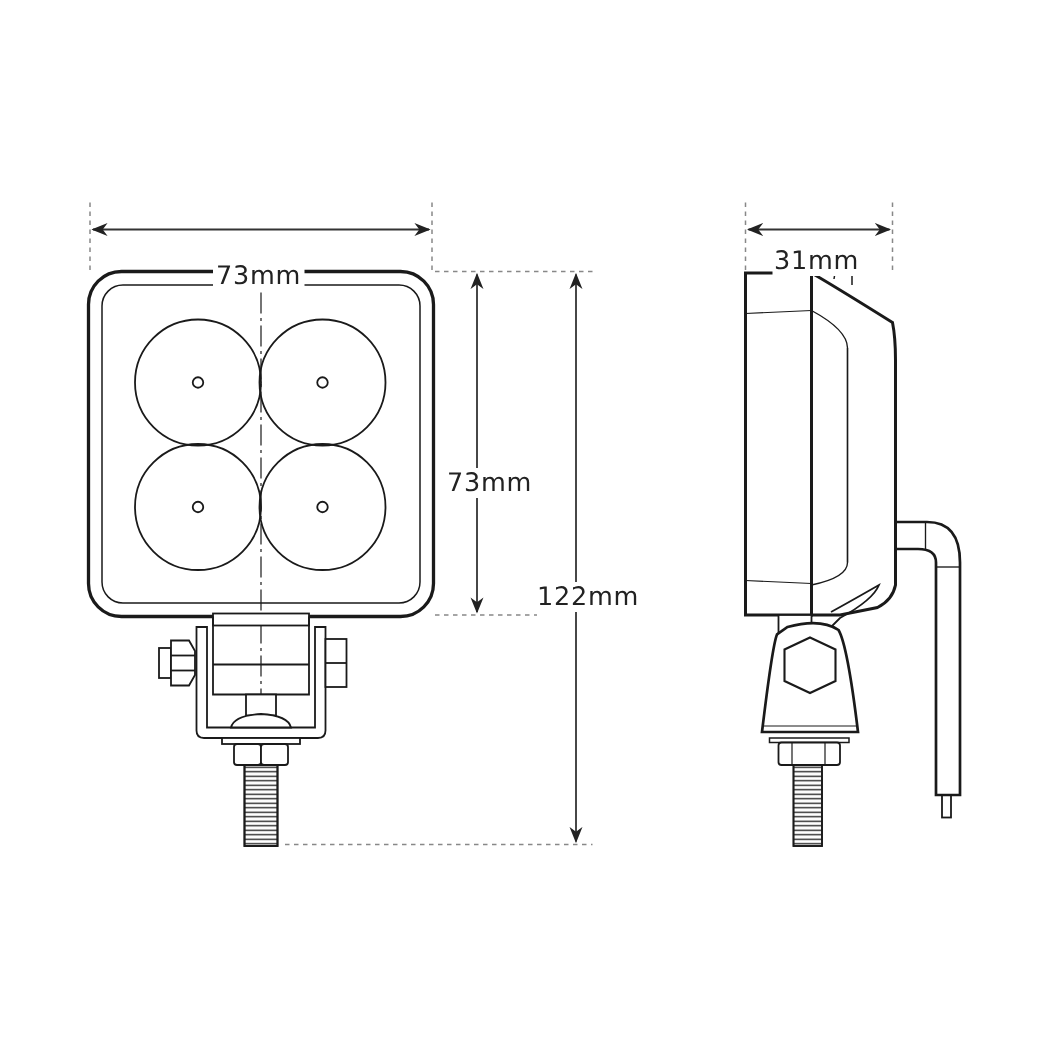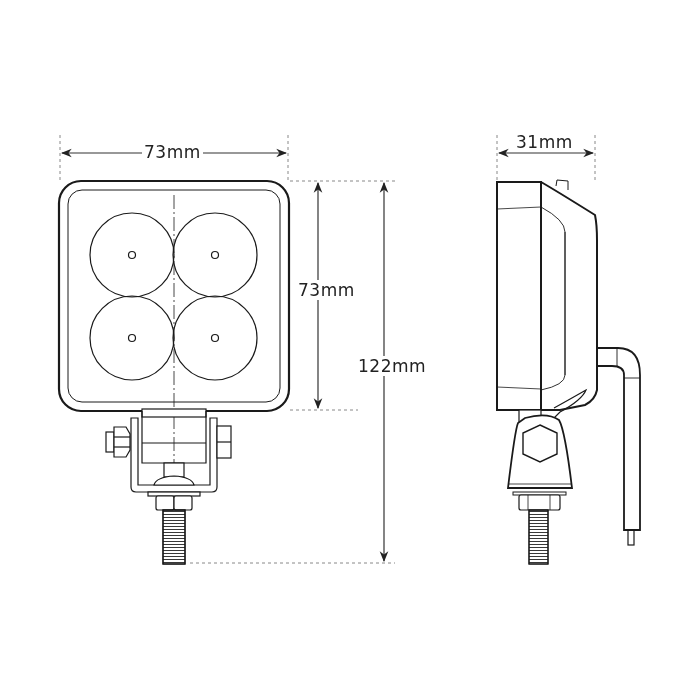--- a/index.html
+++ b/index.html
@@ -9,20 +9,21 @@
     .dim-label {
       position: absolute;
       font-family: "DejaVu Sans", sans-serif;
       font-size: 17px;
       color: #222;
       background: #fff;
       line-height: 20px;
       padding: 0 2px;
       white-space: nowrap;
       letter-spacing: 0.5px;
+      margin-top: 32px;
     }
   </style>
 </head>
 <body>
 
 <div class="canvas">
 <svg width="700" height="700" viewBox="0 0 700 700" xmlns="http://www.w3.org/2000/svg">
   <defs>
     <marker id="arr" viewBox="0 0 10 10" refX="9" refY="5" markerWidth="9" markerHeight="9" orient="auto-start-reverse">
       <path d="M0,1 L10,5 L0,9 L3,5 Z" fill="#222"></path>

